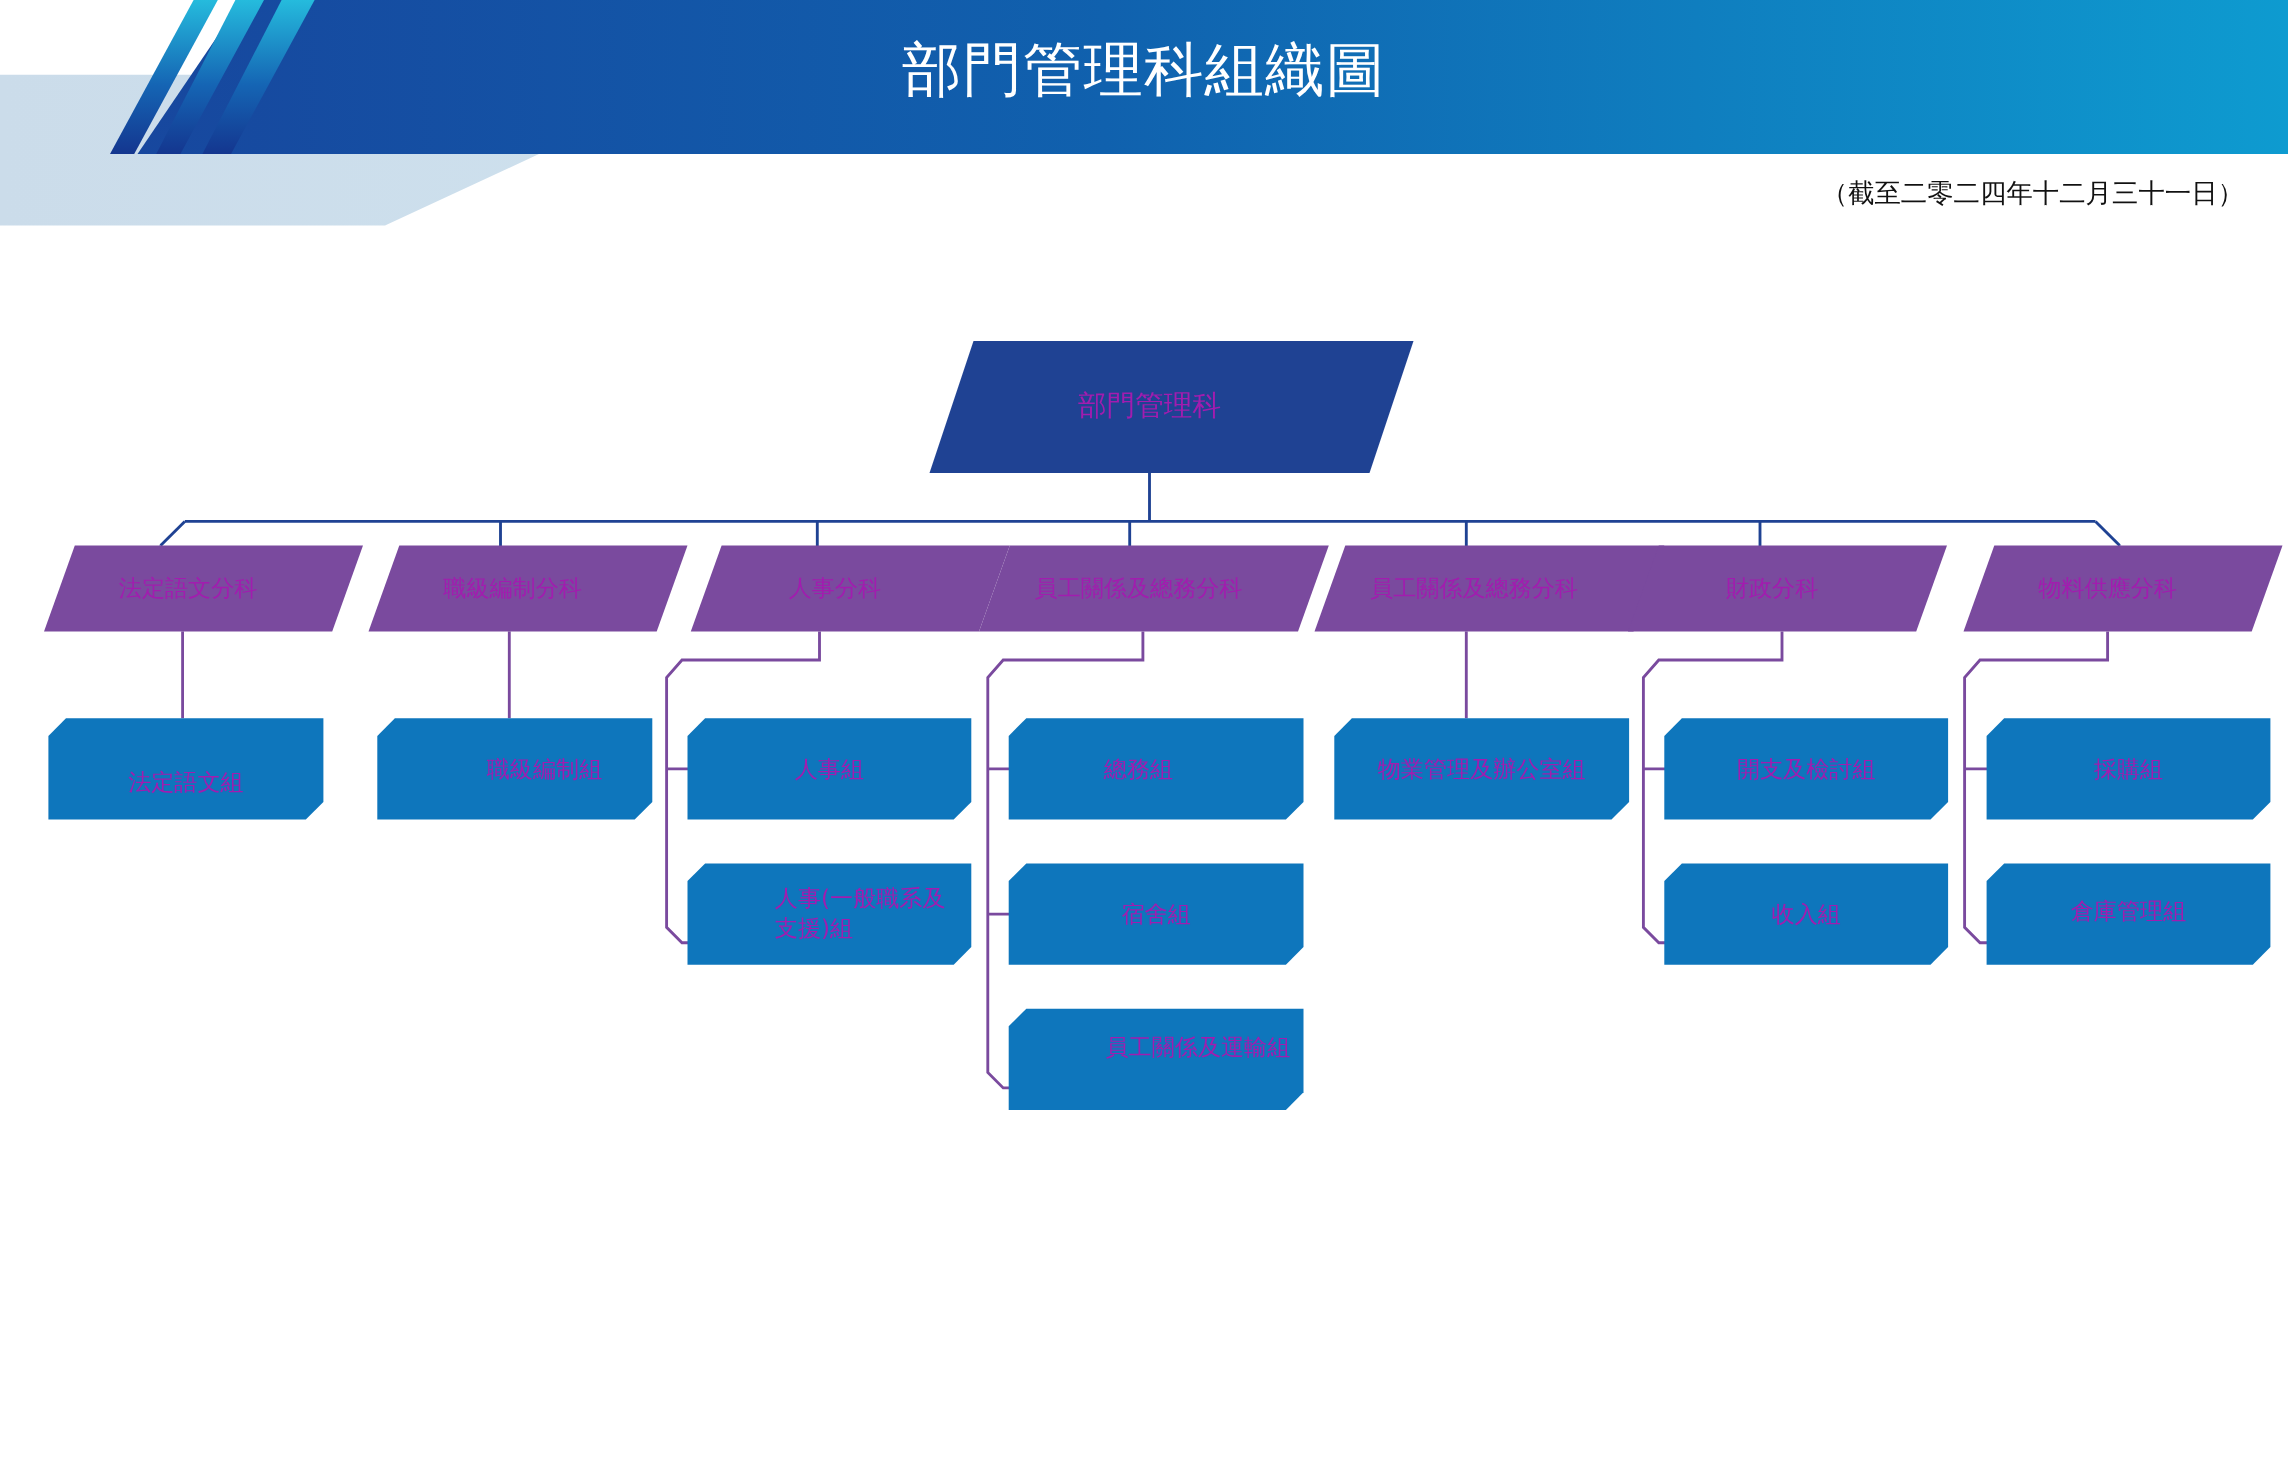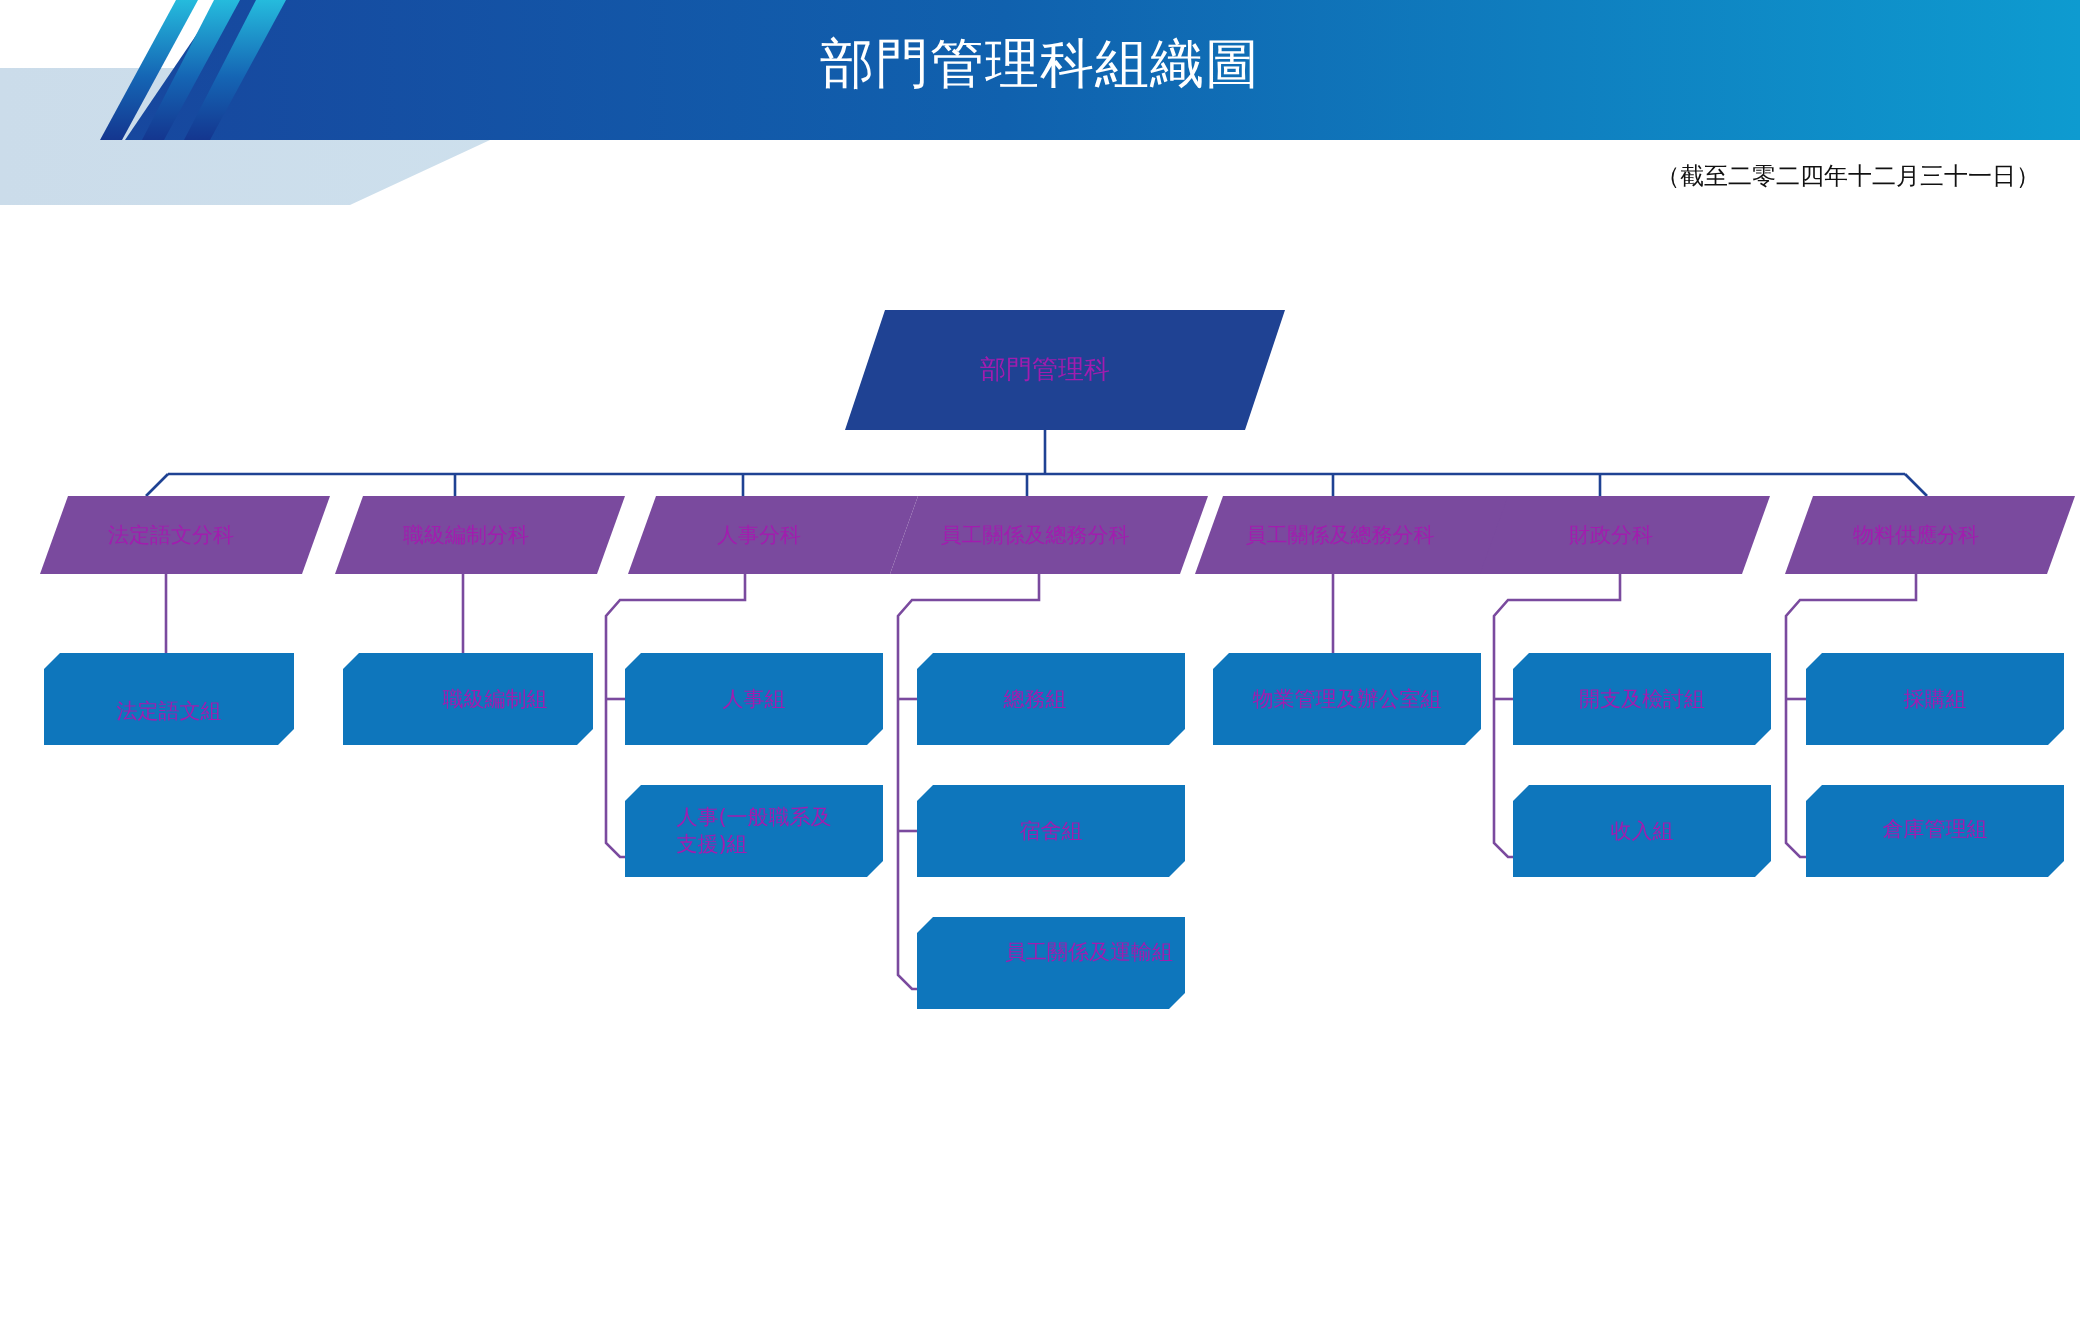--- a/index.html
+++ b/index.html
@@ -132,21 +132,21 @@
       <div class="node-text div-text" style="left: 40px; top: 496px; width: 262px; height: 78px;">法定語文分科</div>
       <div class="node-text div-text" style="left: 335px; top: 496px; width: 262px; height: 78px;">職級編制分科</div>
       <div class="node-text div-text" style="left: 628px; top: 496px; width: 262px; height: 78px;">人事分科</div>
       <div class="node-text div-text" style="left: 890px; top: 496px; width: 290px; height: 78px;">員工關係及總務分科</div>
       <div class="node-text div-text" style="left: 1195px; top: 496px; width: 290px; height: 78px;">員工關係及總務分科</div>
       <div class="node-text div-text" style="left: 1480px; top: 496px; width: 262px; height: 78px;">財政分科</div>
       <div class="node-text div-text" style="left: 1785px; top: 496px; width: 262px; height: 78px;">物料供應分科</div>
       <div class="node-text unit-text" style="left: 44px; top: 653px; width: 250px; height: 116px;">法定語文組</div>
       <div class="node-text unit-text" style="left: 343px; top: 653px; width: 250px; height: 92px; margin-left: 27px;">職級編制組</div>
       <div class="node-text unit-text" style="left: 625px; top: 653px; width: 258px; height: 92px;">人事組</div>
-      <div class="node-text unit-text" style="left: 625px; top: 785px; width: 258px; height: 92px;">人事(一般職系及
+      <div class="node-text unit-text" style="left: 625px; top: 785px; width: 258px; height: 92px; padding-left: 28px;">人事(一般職系及
 支援)組</div>
       <div class="node-text unit-text" style="left: 917px; top: 653px; width: 236px; height: 92px;">總務組</div>
       <div class="node-text unit-text" style="left: 917px; top: 785px; width: 268px; height: 92px;">宿舍組</div>
       <div class="node-text unit-text" style="left: 917px; top: 917px; width: 268px; height: 71px; margin-left: 38px;">員工關係及運輸組</div>
       <div class="node-text unit-text" style="left: 1213px; top: 653px; width: 268px; height: 92px;">物業管理及辦公室組</div>
       <div class="node-text unit-text" style="left: 1513px; top: 653px; width: 258px; height: 92px;">開支及檢討組</div>
       <div class="node-text unit-text" style="left: 1513px; top: 785px; width: 258px; height: 92px;">收入組</div>
       <div class="node-text unit-text" style="left: 1806px; top: 653px; width: 258px; height: 92px;">採購組</div>
       <div class="node-text unit-text" style="left: 1806px; top: 785px; width: 258px; height: 92px; font-family: Liberation Mono, monospace;">倉庫管理組</div>
     </div>

